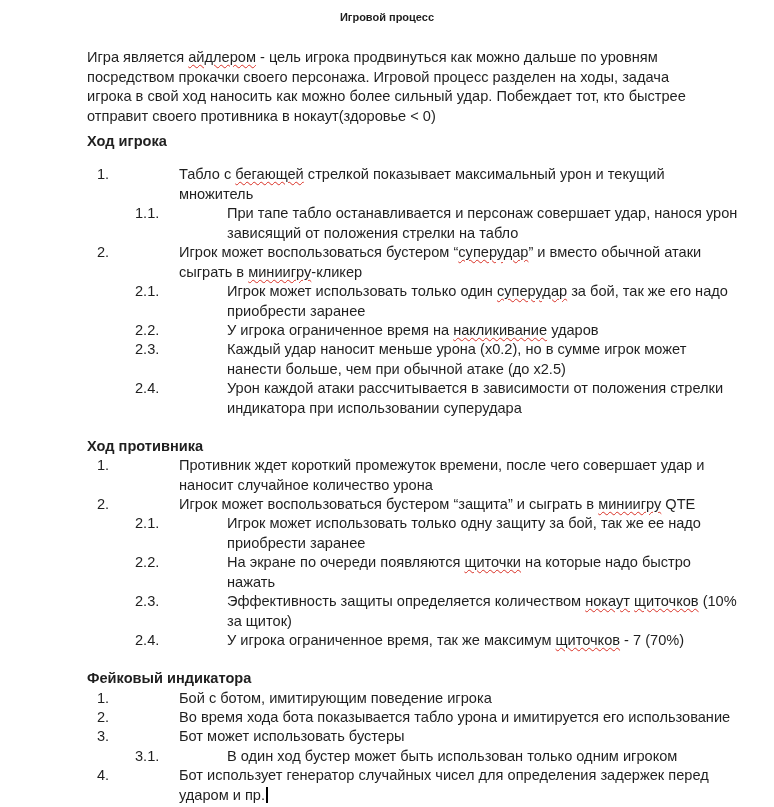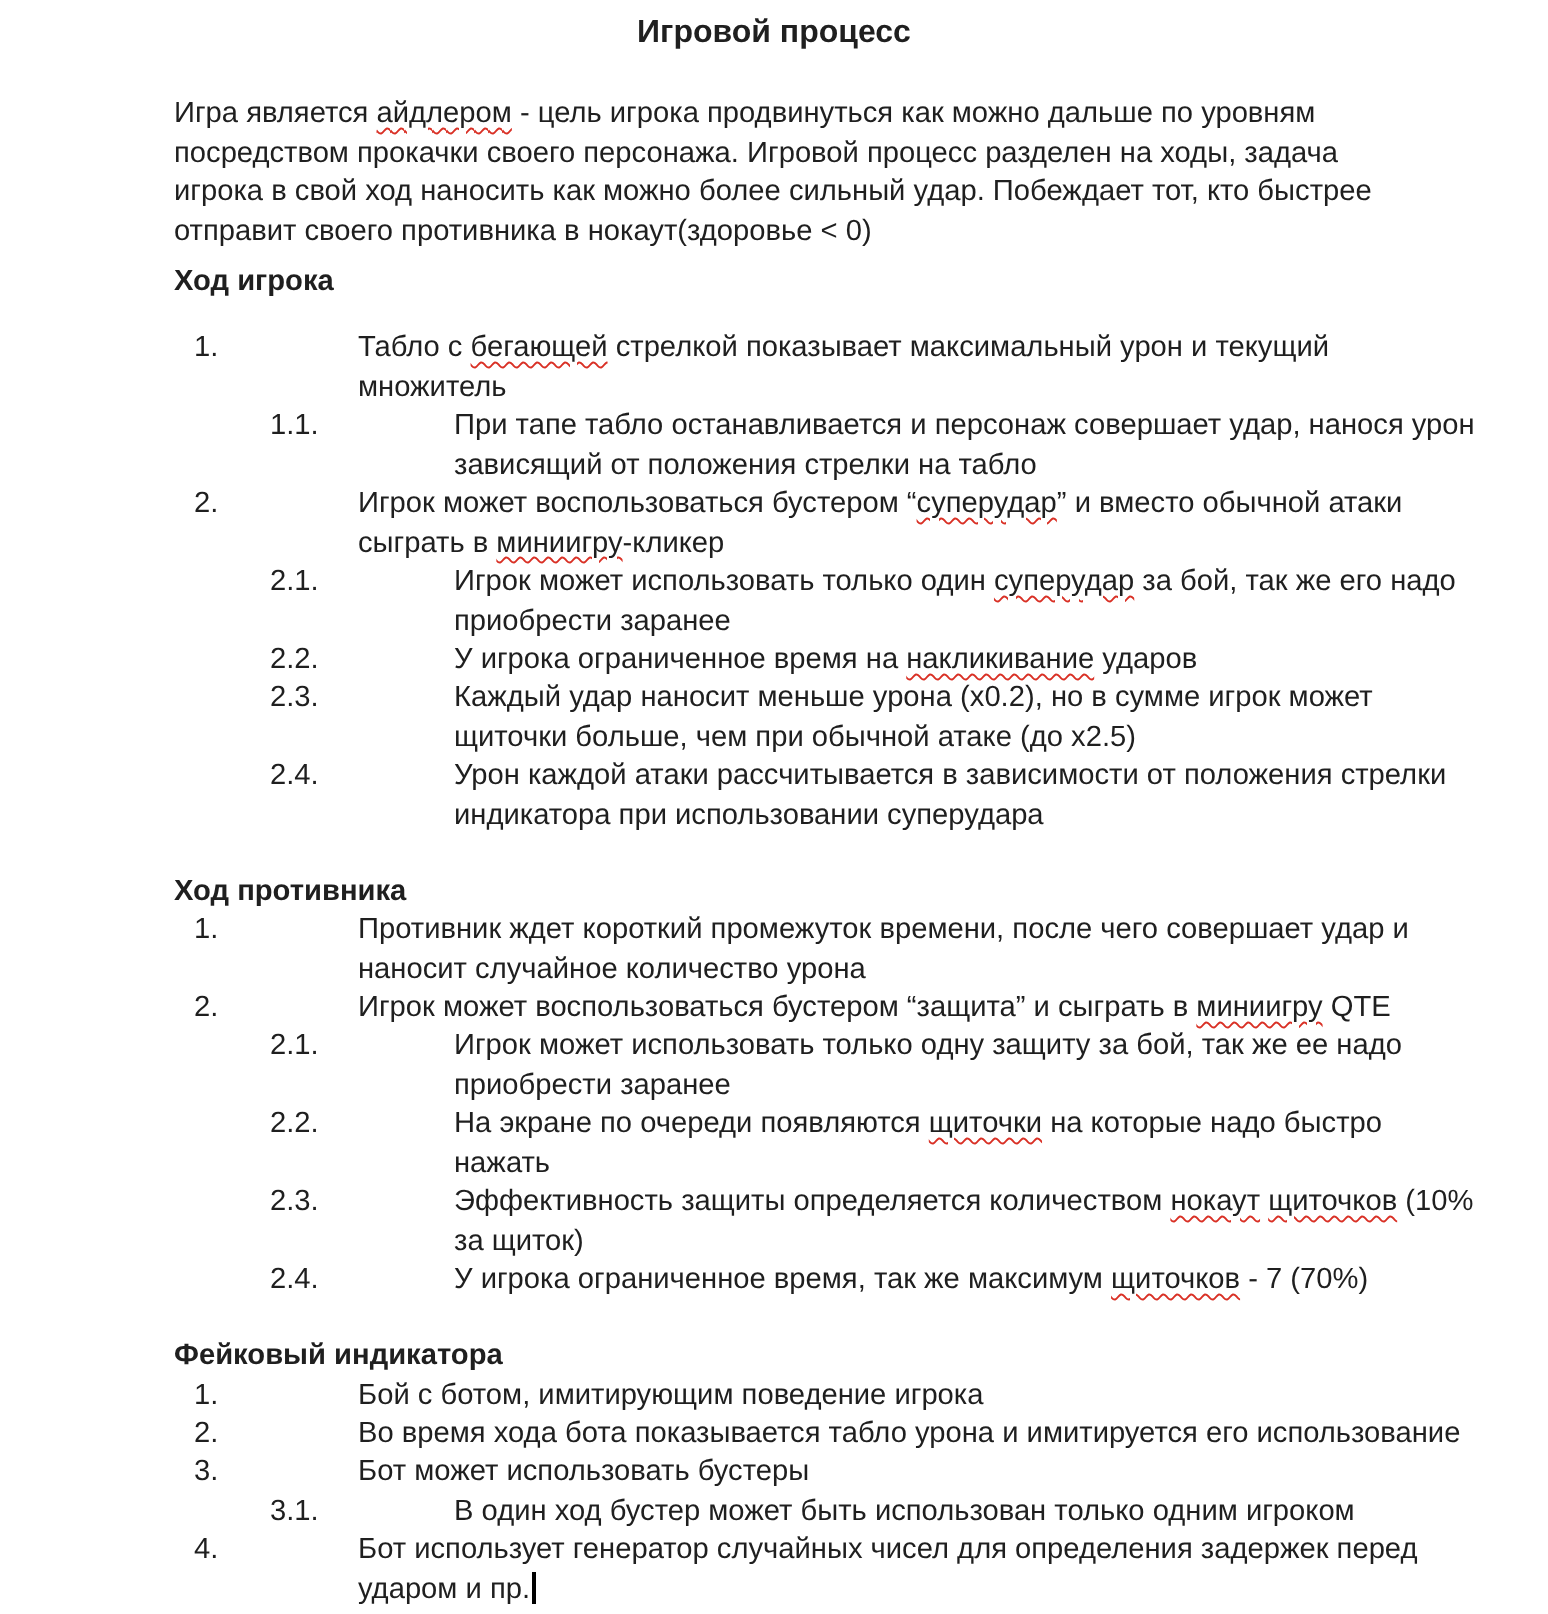--- a/index.html
+++ b/index.html
@@ -4,21 +4,21 @@
 <style>
   html, body { margin: 0; padding: 0; background: #ffffff; }
   body {
     width: 774px; height: 807px; overflow: hidden; position: relative;
     font-family: "Liberation Sans", sans-serif; color: #1f1f1f;
     font-size: 14.6px;
   }
   .doc { position: absolute; left: 0; top: 0; width: 774px; }
   .title {
     position: absolute; top: 6px; left: 0; width: 774px; text-align: center;
-    font-weight: bold; font-size: 16px; line-height: 22px;
+    font-weight: bold; font-size: 11px; line-height: 22px;
   }
   .para {
     position: absolute; left: 87px; width: 620px; line-height: 19.5px;
   }
   .heading {
     position: absolute; left: 87px; font-weight: bold; line-height: 19.5px;
   }
   .li { position: absolute; line-height: 19.5px; }
   .li .num { position: absolute; left: 0; top: 0; }
   .li .txt { position: absolute; top: 0; margin-left: 44px; }
@@ -54,21 +54,21 @@
   <div class="li l2" style="top:282px;">
     <span class="num">2.1.</span>
     <span class="txt"><span>Игрок может использовать только один </span><span class="sp">суперудар</span><span> за бой, так же его надо приобрести заранее</span></span>
   </div>
   <div class="li l2" style="top:321px;">
     <span class="num">2.2.</span>
     <span class="txt"><span>У игрока ограниченное время на </span><span class="sp">накликивание</span><span> ударов</span></span>
   </div>
   <div class="li l2" style="top:340px;">
     <span class="num">2.3.</span>
-    <span class="txt">Каждый удар наносит меньше урона (x0.2), но в сумме игрок может щиточки больше, чем при обычной атаке (до x2.5)</span>
+    <span class="txt">Каждый удар наносит меньше урона (x0.2), но в сумме игрок может нанести больше, чем при обычной атаке (до x2.5)</span>
   </div>
   <div class="li l2" style="top:379px;">
     <span class="num">2.4.</span>
     <span class="txt">Урон каждой атаки рассчитывается в зависимости от положения стрелки индикатора при использовании суперудара</span>
   </div>
 
   <div class="heading" style="top:437px;">Ход противника</div>
 
   <div class="li l1" style="top:456px;">
     <span class="num">1.</span>

